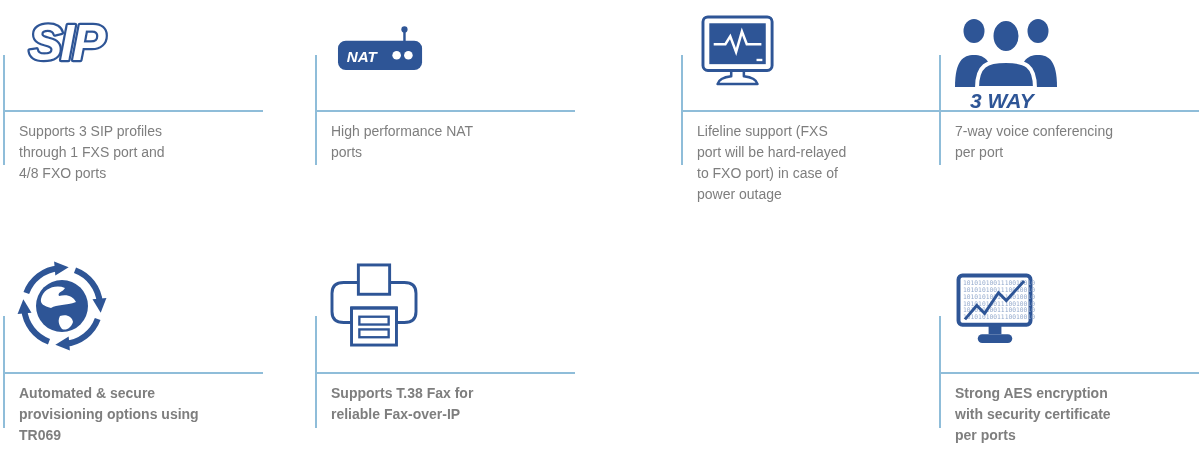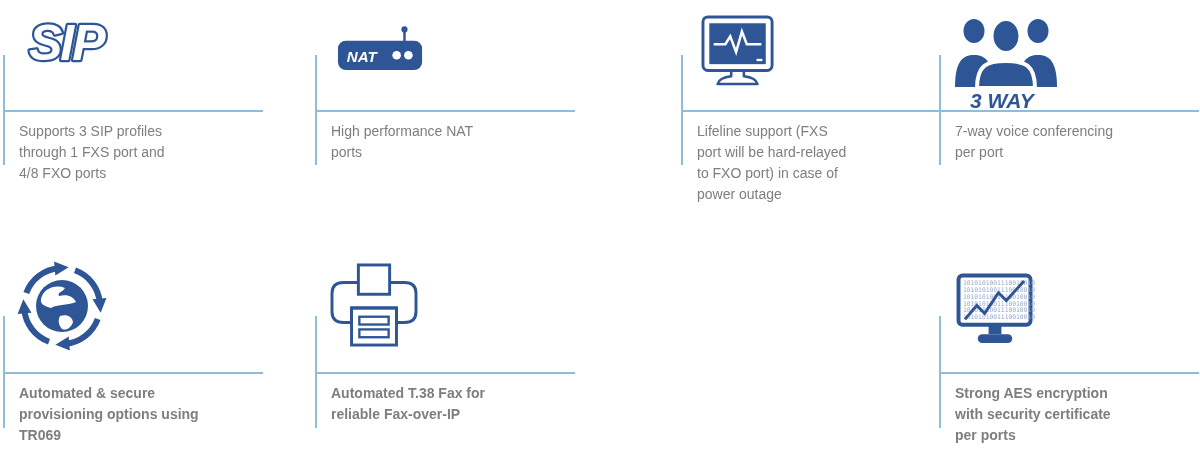--- a/index.html
+++ b/index.html
@@ -136,21 +136,21 @@
     <div class="hline"></div>
     <div class="icon" style="left:14px;top:28px;">
       <svg width="90" height="84" viewBox="0 0 92 86">
         <rect class="st" x="30" y="2" width="32" height="30" stroke-width="3"></rect>
         <path class="st" stroke-width="3" stroke-linejoin="round" d="M30 20 H15 Q3 20 3 31 V50 Q3 61 15 61 H23 V46 H69 V61 H77 Q89 61 89 50 V31 Q89 20 77 20 H62"></path>
         <rect class="st" x="23" y="46" width="46" height="38" stroke-width="3"></rect>
         <rect class="st" x="31" y="55" width="30" height="8" stroke-width="2.4"></rect>
         <rect class="st" x="31" y="68" width="30" height="8" stroke-width="2.4"></rect>
       </svg>
     </div>
-    <div class="desc">Automated T.38 Fax for
+    <div class="desc">Supports T.38 Fax for
 reliable Fax-over-IP</div>
   </div>
 
 
   <div class="cell c3 r1">
     <div class="vline"></div>
     <div class="hline"></div>
     <div class="icon" style="left:17px;top:38px;">
       <svg width="79" height="71" viewBox="0 0 80 72">
         <rect class="st wf" x="2.5" y="2.5" width="73" height="50" rx="4" stroke-width="4" style="fill:#fff"></rect>

